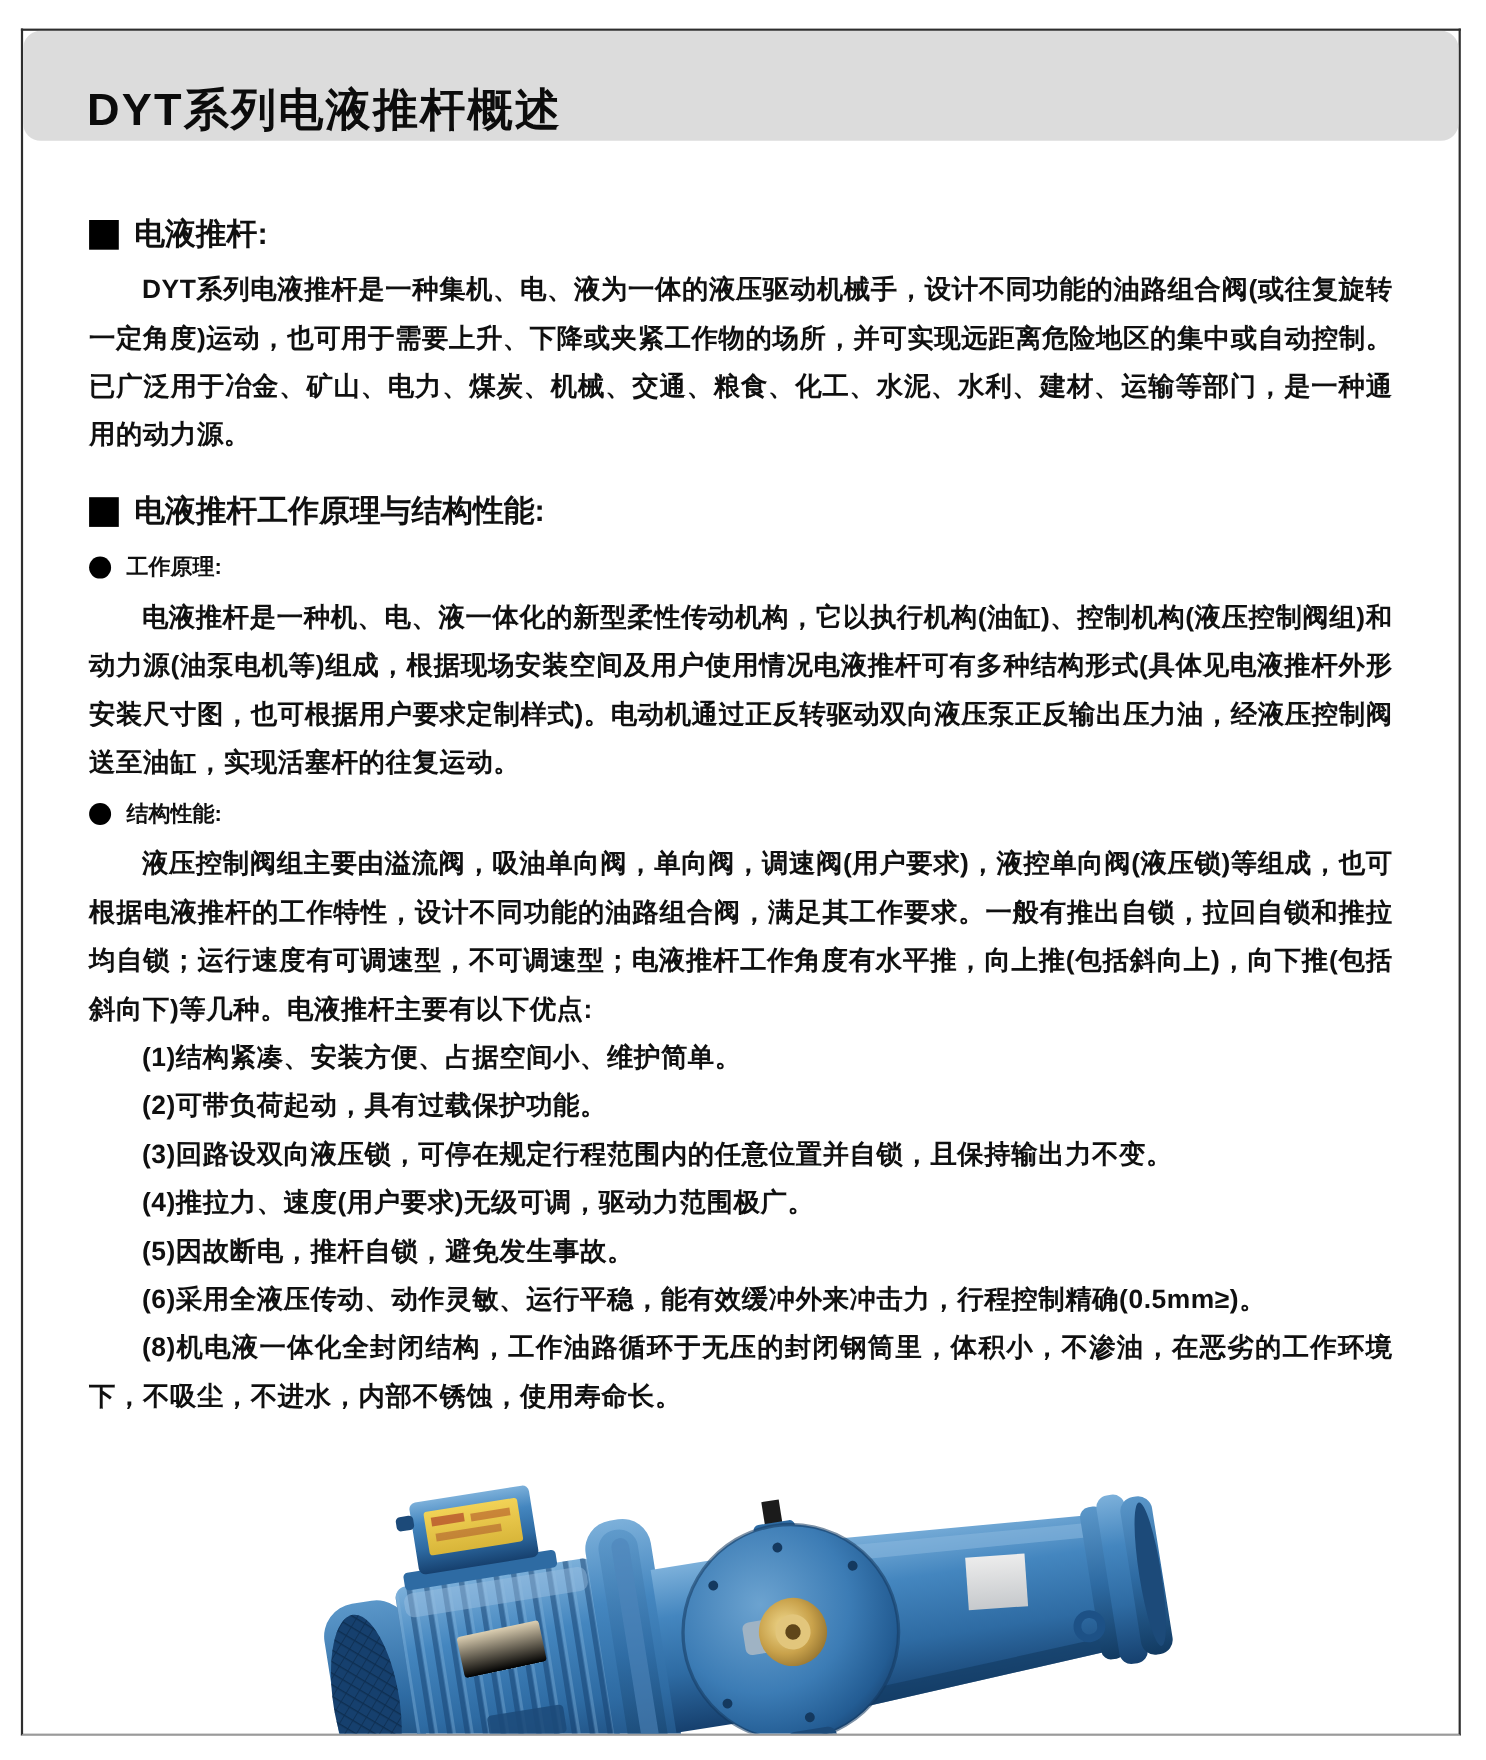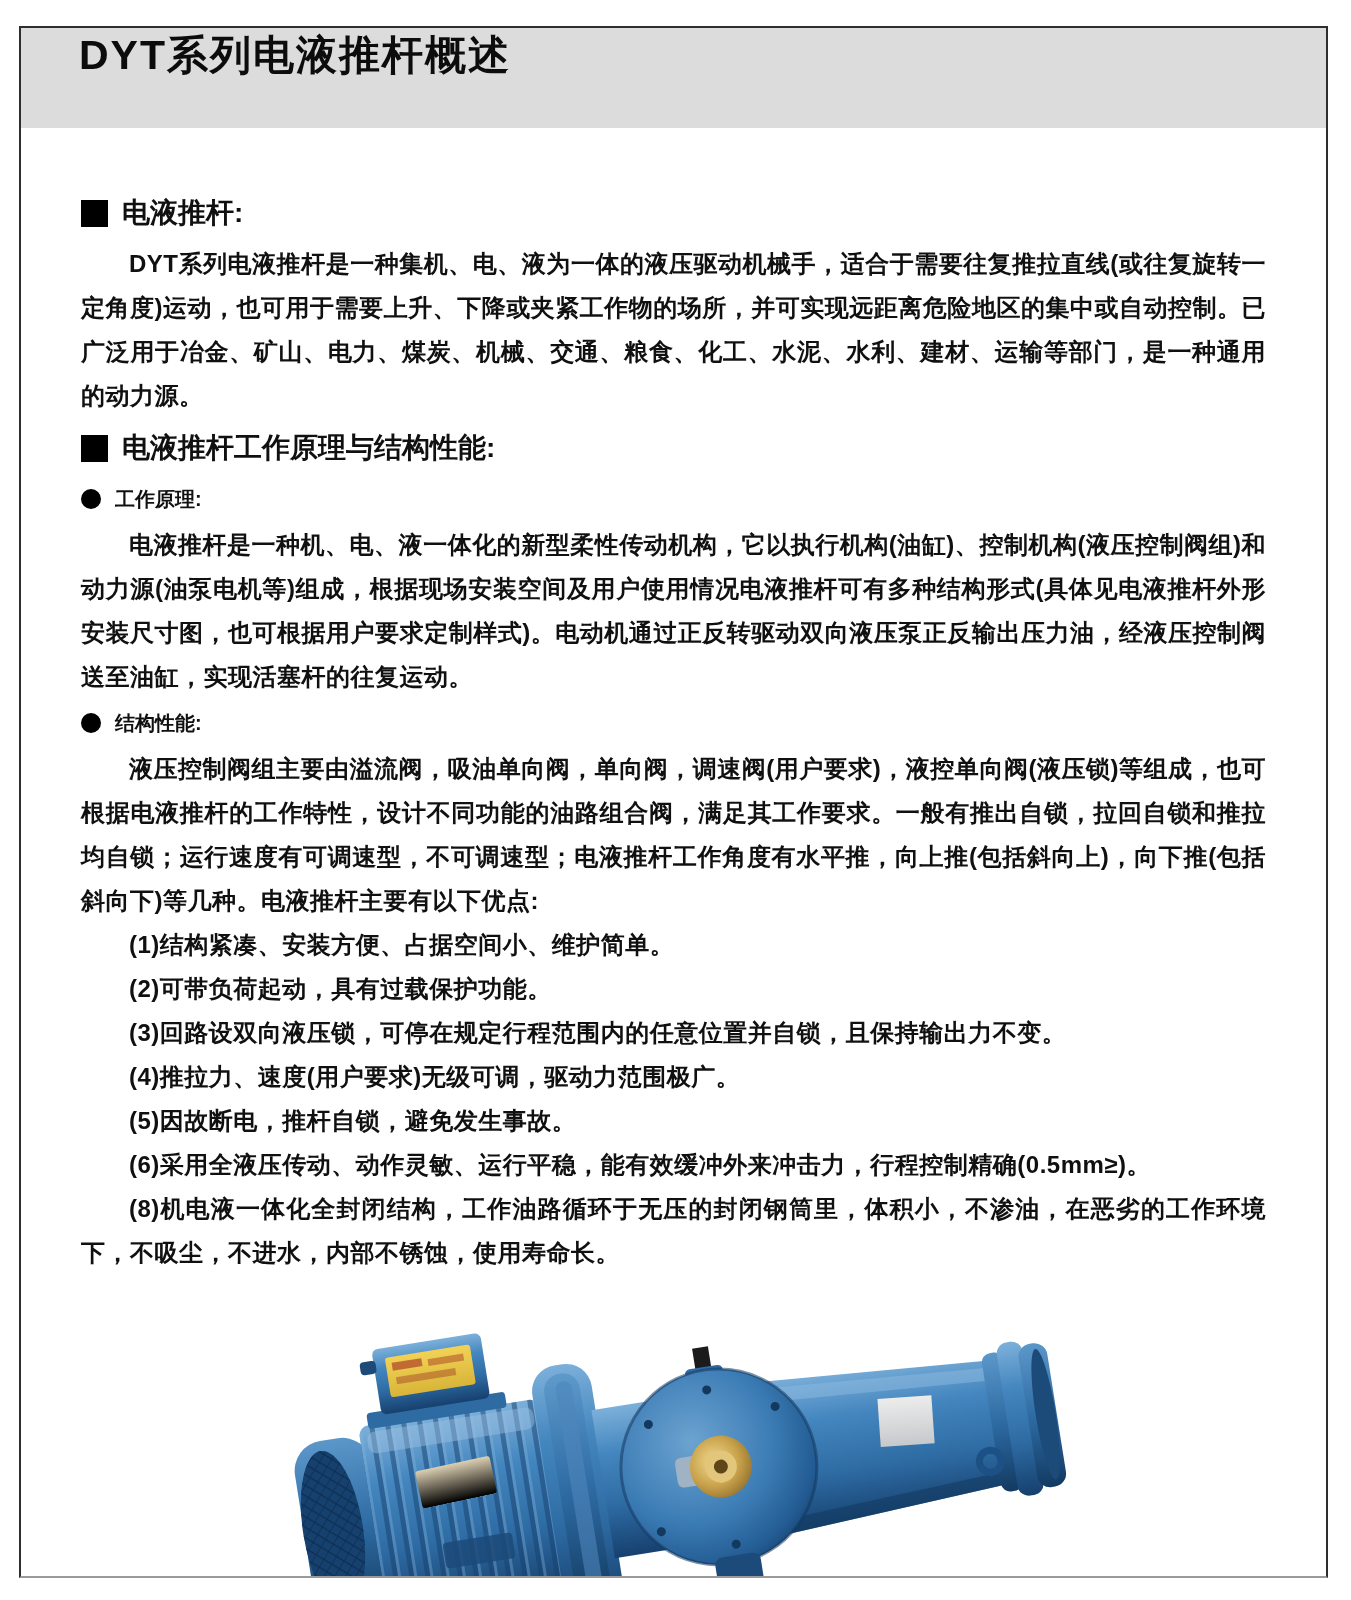--- a/index.html
+++ b/index.html
@@ -23,22 +23,23 @@
     border: 2px solid #2e2e2e;
     border-bottom-color: #9a9a9a;
     background: #ffffff;
     box-sizing: border-box;
     overflow: hidden;
   }
   .doc-header {
     height: 100px;
     background: #dcdcdc;
     display: flex;
-    align-items: flex-start;
+    align-items: flex-end;
     padding-left: 58px;
+    border-radius: 16px;
   }
   .doc-header h1 {
     margin: 0;
     font-size: 41px;
     font-weight: 700;
     color: #0c0c0c;
     letter-spacing: 2px;
   }
   .doc-body {
     padding: 0 60px;
@@ -46,21 +47,21 @@
   }
   .sec-heading {
     margin: 66px 0 10px 0;
     font-size: 28px;
     font-weight: 700;
     display: flex;
     align-items: center;
     text-align: right;
   }
   .sec-heading.second {
-    margin-top: 11px;
+    margin-top: 28px;
   }
   .sq {
     width: 27px;
     height: 27px;
     background: #000000;
     display: inline-block;
     margin-right: 14px;
     flex: 0 0 auto;
   }
   .sub-heading {
@@ -106,21 +107,21 @@
   <header class="doc-header">
     <h1>DYT系列电液推杆概述</h1>
   </header>
 
   <main class="doc-body">
 
     <h2 class="sec-heading">
       <span class="sq"></span>
       <span>电液推杆:</span>
     </h2>
-    <p class="para">DYT系列电液推杆是一种集机、电、液为一体的液压驱动机械手，适合于需要往复推拉直线(或往复旋转一定角度)运动，也可用于需要上升、下降或夹紧工作物的场所，并可实现远距离危险地区的集中或自动控制。已广泛用于冶金、矿山、电力、煤炭、机械、交通、粮食、化工、水泥、水利、建材、运输等部门，是一种通用的动力源。</p>
+    <p class="para">DYT系列电液推杆是一种集机、电、液为一体的液压驱动机械手，设计不同功能的油路组合阀(或往复旋转一定角度)运动，也可用于需要上升、下降或夹紧工作物的场所，并可实现远距离危险地区的集中或自动控制。已广泛用于冶金、矿山、电力、煤炭、机械、交通、粮食、化工、水泥、水利、建材、运输等部门，是一种通用的动力源。</p>
 
     <h2 class="sec-heading second">
       <span class="sq"></span>
       <span>电液推杆工作原理与结构性能:</span>
     </h2>
 
     <div class="sub-heading">
       <span class="dot"></span>
       <span>工作原理:</span>
     </div>

